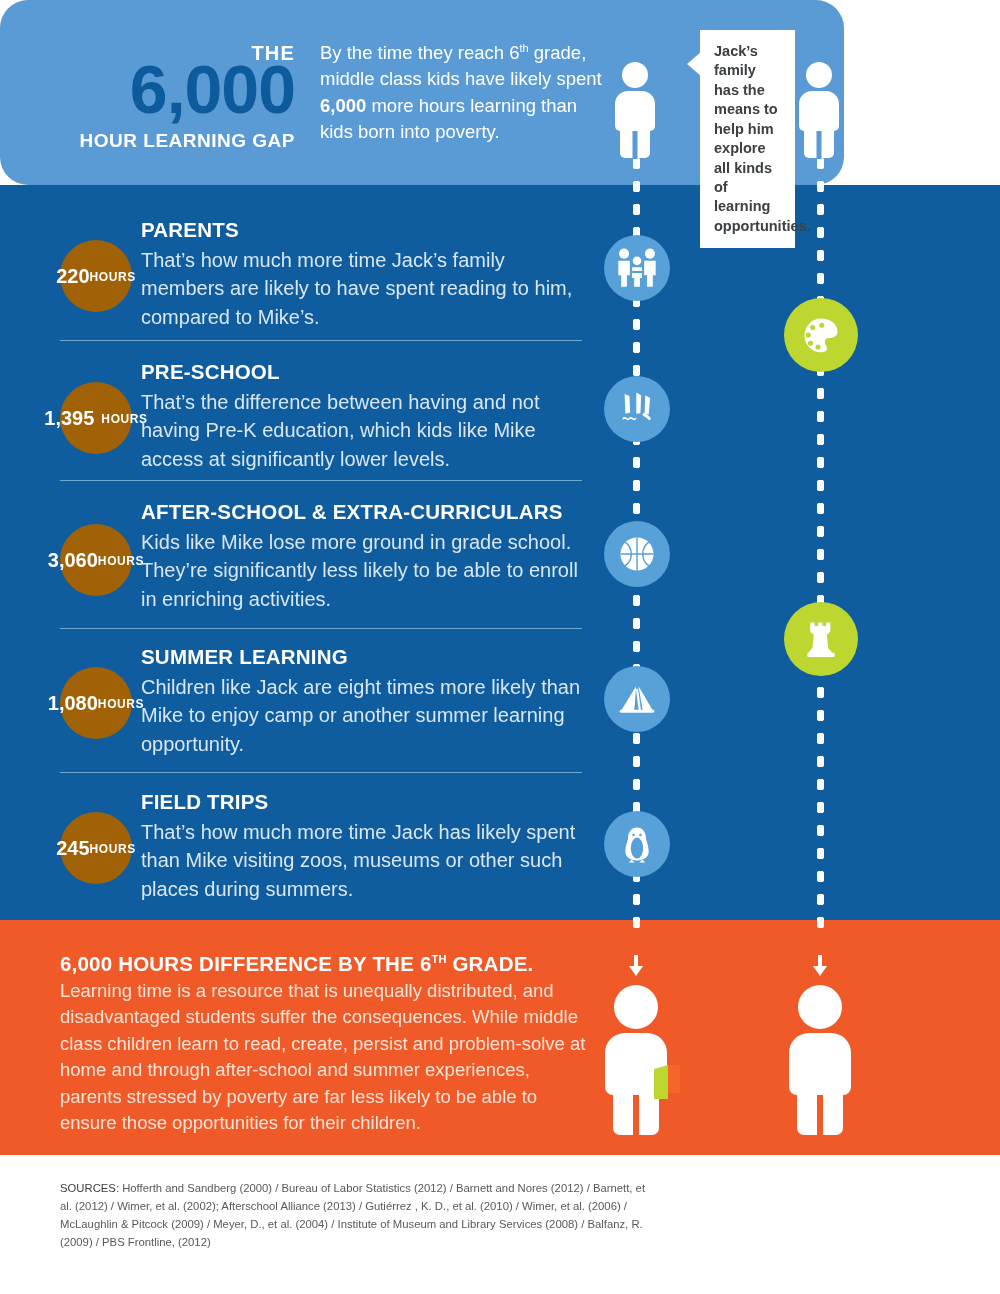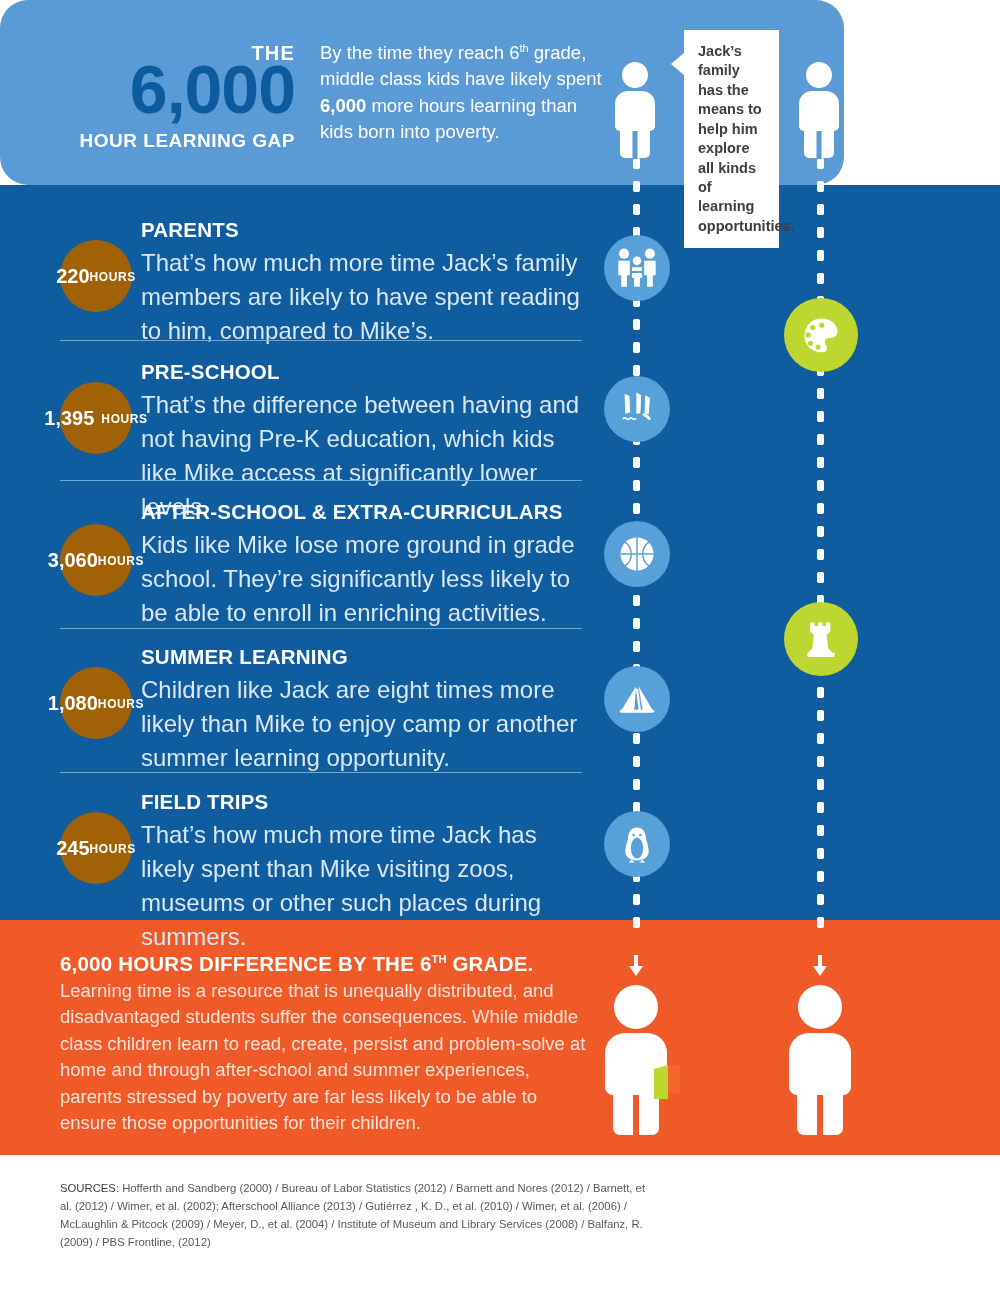--- a/index.html
+++ b/index.html
@@ -143,21 +143,21 @@
   .badge .num  { font-size: 20px; font-weight: bold; letter-spacing: 0px; line-height: 1.05; }
   .badge .unit { font-size: 12px; font-weight: bold; letter-spacing: 0.6px; margin-top: 1px; }
   .sec-title {
     position: absolute; left: 141px; top: 0;
     color: #ffffff; font-weight: bold; font-size: 20.5px;
     letter-spacing: 0.2px;
   }
   .sec-body {
     position: absolute; left: 141px; top: 28px;
     width: 450px;
-    color: #d9e7f3; font-size: 24px; line-height: 1.42;
+    color: #d9e7f3; font-size: 20px; line-height: 1.42;
   }
   .rule {
     position: absolute; left: 60px; width: 522px; height: 1px;
     background: #6fa8d0;
   }
 
   
   .icon-circle {
     position: absolute;
     width: 66px; height: 66px; border-radius: 50%;
@@ -269,21 +269,21 @@
     <div class="legs"></div>
     <div class="gap" style="background:#5b9bd5;"></div>
   </div>
   <div class="person" style="left:796px; top:62px;">
     <div class="head"></div>
     <div class="torso"></div>
     <div class="legs"></div>
     <div class="gap" style="background:#5b9bd5;"></div>
   </div>
 
-  <div class="bubble" style="left:684px; top:30px; width:95px;">Jack’s family has the means to help him explore all kinds of learning opportunities.</div>
+  <div class="bubble" style="left:700px; top:30px; width:95px;">Jack’s family has the means to help him explore all kinds of learning opportunities.</div>
 
   <div class="section" style="top:218px;">
     <div class="badge" style="top:22px;">
       <span class="num">220</span>
       <span class="unit">HOURS</span>
     </div>
     <div class="sec-title">PARENTS</div>
     <div class="sec-body">That’s how much more time Jack’s family members are likely to have spent reading to him, compared to Mike’s.</div>
   </div>
   <div class="rule" style="top:340px;"></div>

